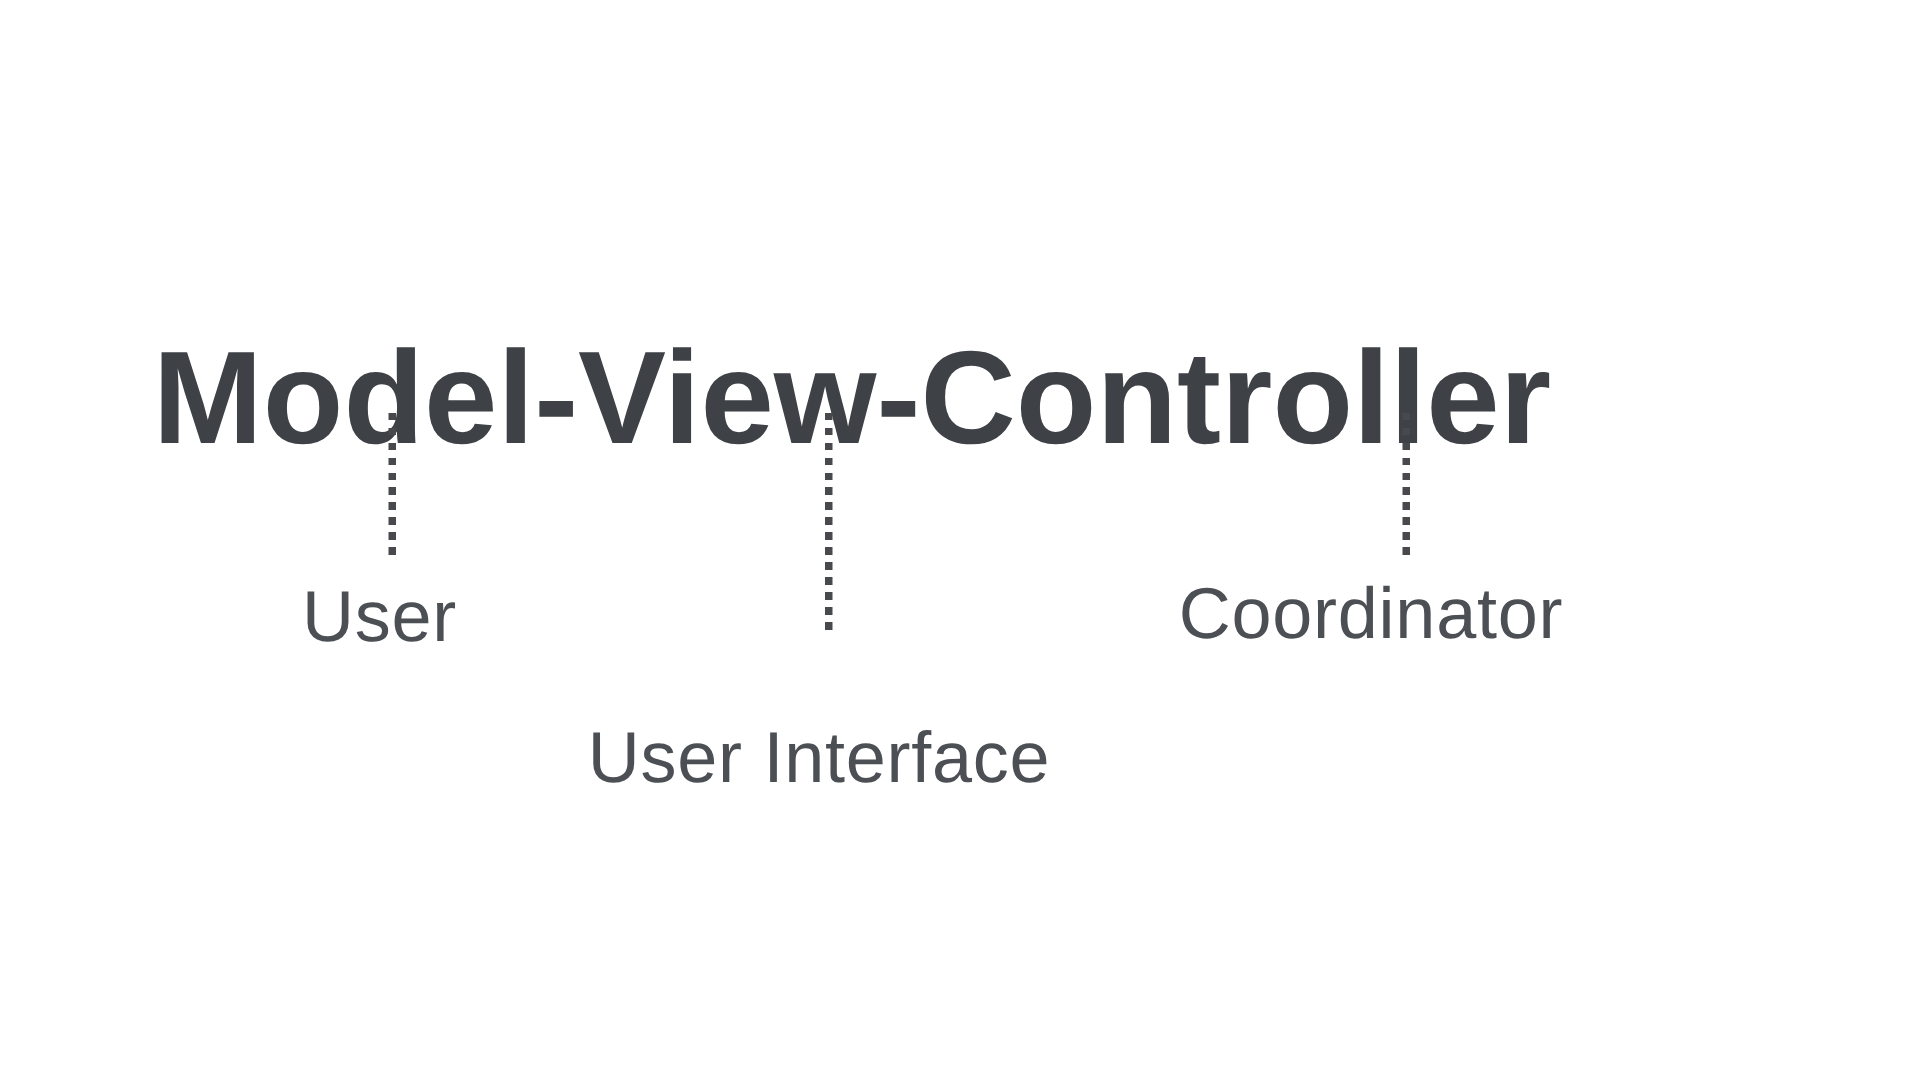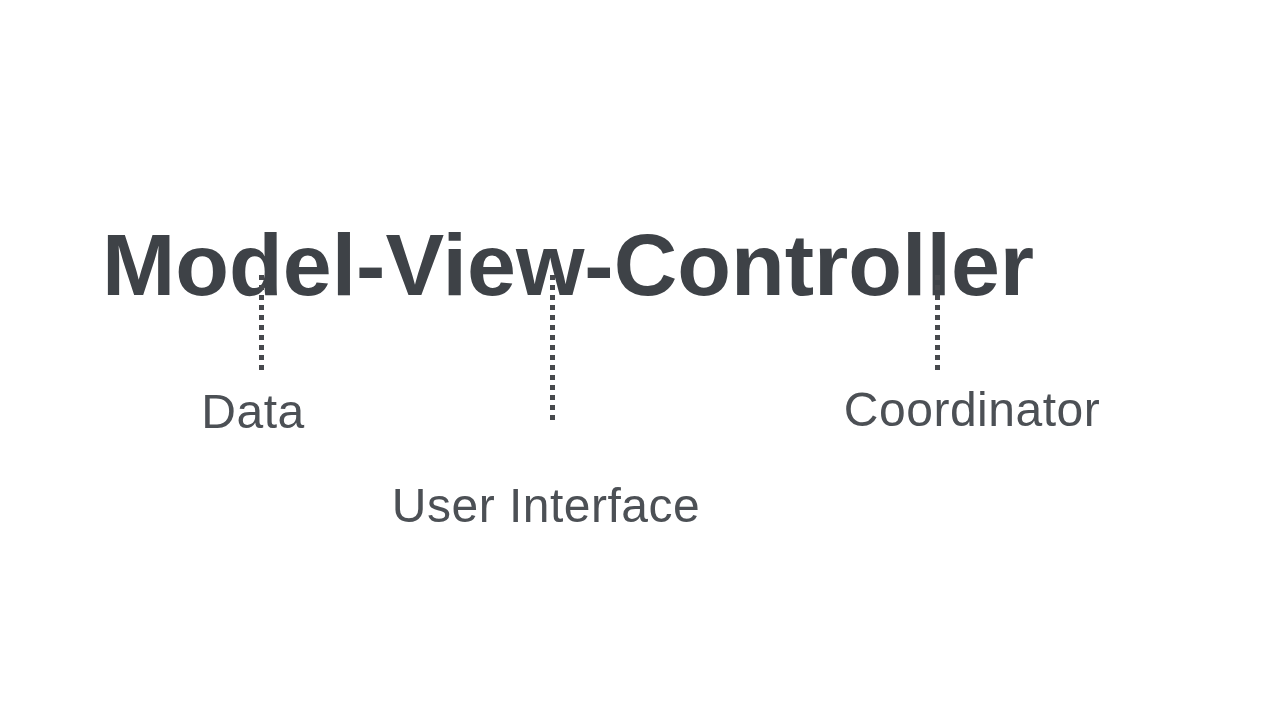--- a/index.html
+++ b/index.html
@@ -44,34 +44,34 @@
     position: absolute;
     transform: translateX(-50%);
     white-space: nowrap;
     font-size: 48px;
     font-weight: 400;
     letter-spacing: 0.5px;
     color: var(--label-color, #4c5055);
   }
   .annotation-label.label-model      { left: 253px; top: 384px; }
   .annotation-label.label-view       { left: 546px; top: 436px; margin-top: 42px; }
-  .annotation-label.label-controller { left: 972px; top: 382px; }
+  .annotation-label.label-controller { left: 914px; top: 382px; }
 </style>
 </head>
 <body>
 
 <div class="slide">
 
   <h1 class="title">Model-View-Controller</h1>
 
   <div class="dotted-line conn-model"></div>
 
   <div class="dotted-line conn-view"></div>
 
   <div class="dotted-line conn-controller"></div>
 
-  <div class="annotation-label label-model">Data</div>
+  <div class="annotation-label label-model">User</div>
 
   <div class="annotation-label label-view">User Interface</div>
 
   <div class="annotation-label label-controller">Coordinator</div>
 
 </div>
 
 </body></html>

